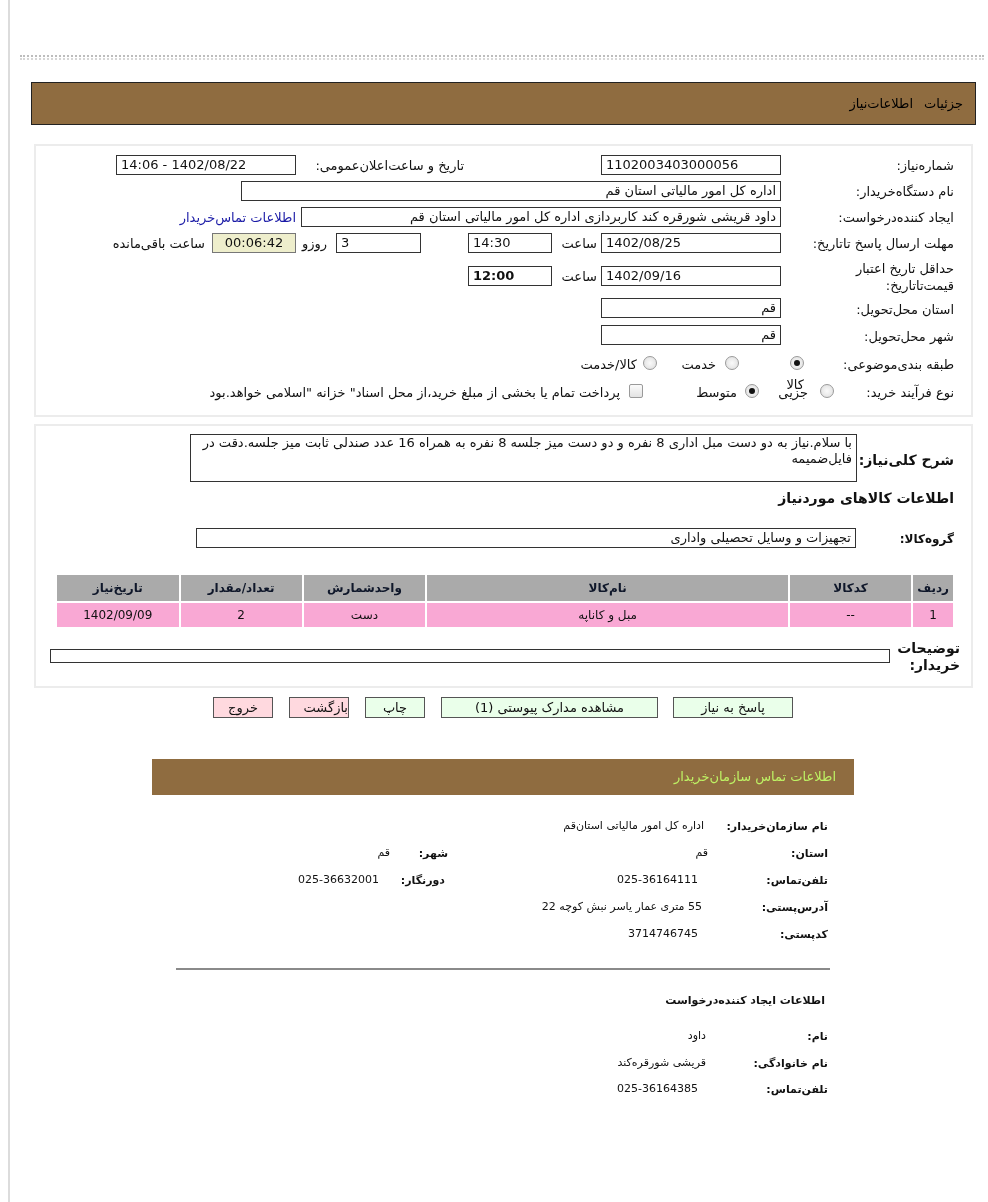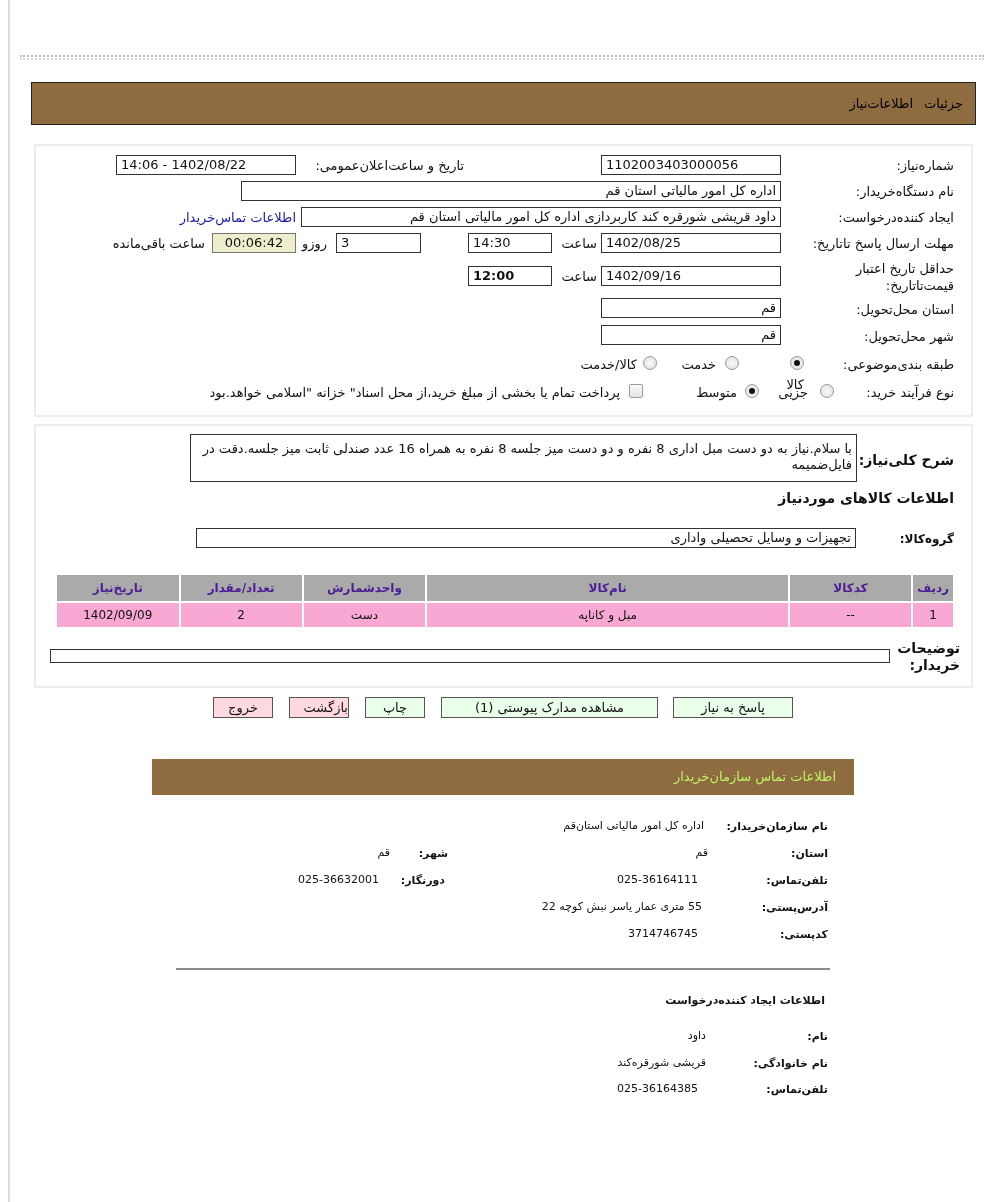--- a/index.html
+++ b/index.html
@@ -21,21 +21,21 @@
     font-size: 13px; line-height: 18px; padding: 0 4px; direction: rtl; text-align: left; white-space: nowrap; overflow: hidden; }
   .box.rtl { text-align: right; }
   .box.timer { background: #eeeecc; text-align: center; border-color: #777; }
   .link { color: #1a1aa6; }
   .radio { position: absolute; width: 14px; height: 14px; border-radius: 50%;
     border: 1px solid #9a9a9a; background: radial-gradient(circle, #fafafa 0%, #dcdcdc 100%); }
   .radio.on::after { content: ""; position: absolute; left: 3px; top: 3px; width: 6px; height: 6px; border-radius: 50%; background: #111; }
   .check { position: absolute; width: 14px; height: 14px; border: 1px solid #9a9a9a; border-radius: 2px; background: linear-gradient(#fbfbfb, #e3e3e3); }
   .bold { font-weight: bold; }
   table.items { position: absolute; left: 55px; top: 573px; width: 900px; border-collapse: collapse; direction: rtl; }
-  table.items th { background: #aaaaaa; color: #4c1d95; font-size: 12px; font-weight: bold; height: 28px; border: 2px solid #fff; padding: 0 4px; margin-top: 40px; }
+  table.items th { background: #aaaaaa; color: #0f172a; font-size: 12px; font-weight: bold; height: 28px; border: 2px solid #fff; padding: 0 4px; margin-top: 40px; }
   table.items td { background: #f9a8d4; font-size: 12px; height: 26px; text-align: center; border: 2px solid #fff; }
   .btn { position: absolute; height: 21px; border: 1px solid #555; font-size: 13px; text-align: center; line-height: 19px; direction: rtl; }
   .btn.green { background: #eaffea; }
   .btn.red { background: #ffd9df; }
   .hdr2 { position: absolute; left: 152px; top: 759px; width: 702px; height: 36px; background: #8f6c40; direction: rtl; }
   .hdr2 span { position: absolute; right: 18px; top: 10px; color: #bef264; font-size: 13px; font-weight: normal; }
   .cl { position: absolute; direction: rtl; text-align: right; white-space: nowrap; font-size: 11px; }
   .cl.b { font-weight: bold; font-size: 11px; }
   .hr2 { position: absolute; left: 176px; top: 968px; width: 654px; height: 2px; background: #8a8a8a; }
 </style>
@@ -97,21 +97,21 @@
 <div class="radio" style="left:820px;top:384px;"></div>
 <span class="lbl" style="right:180px;top:385px;">جزیی</span>
 <div class="radio on" style="left:745px;top:384px;"></div>
 <span class="lbl" style="right:251px;top:385px;">متوسط</span>
 <div class="check" style="left:629px;top:384px;"></div>
 <span class="lbl" style="right:368px;top:385px;">پرداخت تمام یا بخشی از مبلغ خرید،از محل اسناد" خزانه "اسلامی خواهد.بود</span>
 
 <div class="panel" style="left:34px;top:424px;width:939px;height:264px;"></div>
 
 <span class="lbl bold" style="right:34px;top:452px;font-size:14px;">شرح کلی‌نیاز:</span>
-<div class="box rtl" style="left:190px;top:434px;width:667px;height:48px;white-space:normal;line-height:16px;padding-top:6px;">با سلام.نیاز به دو دست مبل اداری 8 نفره و دو دست میز جلسه 8 نفره به همراه 16 عدد صندلی ثابت میز جلسه.دقت در فایل‌ضمیمه</div>
+<div class="box rtl" style="left:190px;top:434px;width:667px;height:48px;white-space:normal;line-height:16px;">با سلام.نیاز به دو دست مبل اداری 8 نفره و دو دست میز جلسه 8 نفره به همراه 16 عدد صندلی ثابت میز جلسه.دقت در فایل‌ضمیمه</div>
 
 <span class="lbl bold" style="right:34px;top:490px;font-size:14px;">اطلاعات کالاهای موردنیاز</span>
 
 <span class="lbl bold" style="right:34px;top:532px;font-size:12px;">گروه‌کالا:</span>
 <div class="box rtl" style="left:196px;top:528px;width:660px;">تجهیزات و وسایل تحصیلی واداری</div>
 
 <table class="items">
   <thead>
     <tr>
       <th style="width:34px;">ردیف</th>

